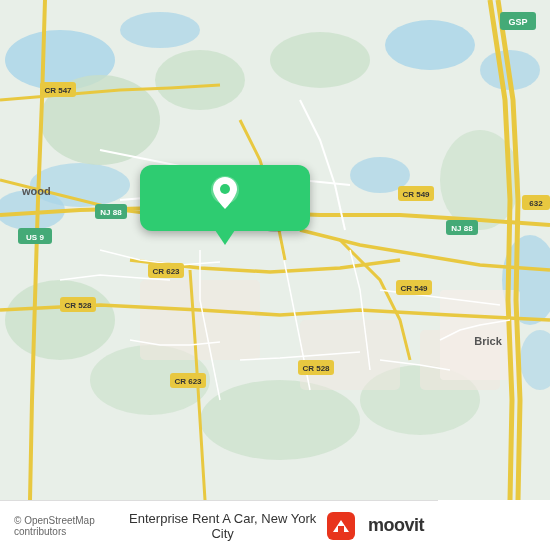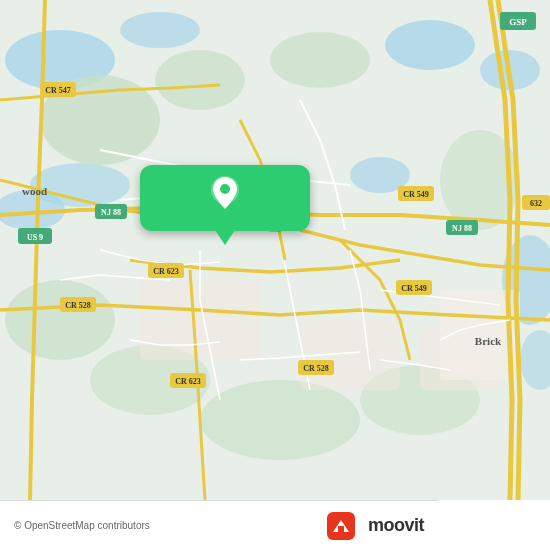--- a/index.html
+++ b/index.html
@@ -11,21 +11,20 @@
       font-family: Arial, sans-serif;
       position: relative;
     }
 
     #map-container {
       width: 550px;
       height: 500px;
       position: relative;
       overflow: hidden;
       background-color: #e8f0e8;
-      font-family: Liberation Serif, serif;
     }
 
     
     #map-svg {
       width: 100%;
       height: 100%;
       position: absolute;
       top: 0; left: 0;
     }
 
@@ -242,20 +241,21 @@
         <circle cx="18" cy="15" r="14" fill="rgba(255,255,255,0.25)"></circle>
         <path d="M18 2 C11.4 2 6 7.4 6 14 C6 22 18 34 18 34 C18 34 30 22 30 14 C30 7.4 24.6 2 18 2Z" fill="white"></path>
         <circle cx="18" cy="14" r="5" fill="#2ecc71"></circle>
       </svg>
     </div>
   </div>
 </div>
 
 <div id="bottom-bar">
   <span id="attribution">© OpenStreetMap contributors</span>
+  <span id="place-name">Enterprise Rent A Car, New York City</span>
   <div id="moovit-logo">
 
     <svg id="moovit-icon" viewBox="0 0 28 28" xmlns="http://www.w3.org/2000/svg">
       <rect width="28" height="28" rx="6" fill="#e8341c"></rect>
       <polygon points="6,20 14,8 22,20 17,20 17,14 11,14 11,20" fill="white"></polygon>
     </svg>
     <span id="moovit-text">moovit</span>
   </div>
 </div>
 

